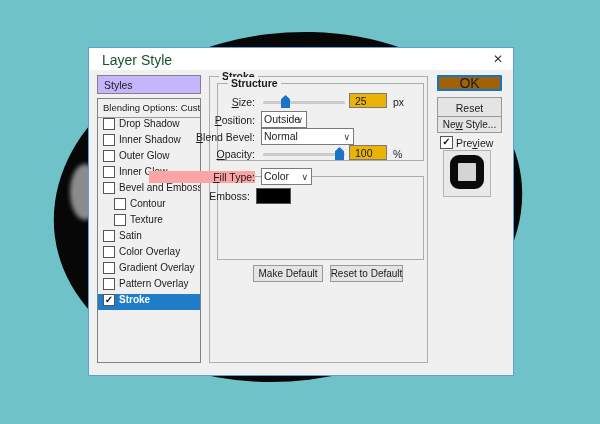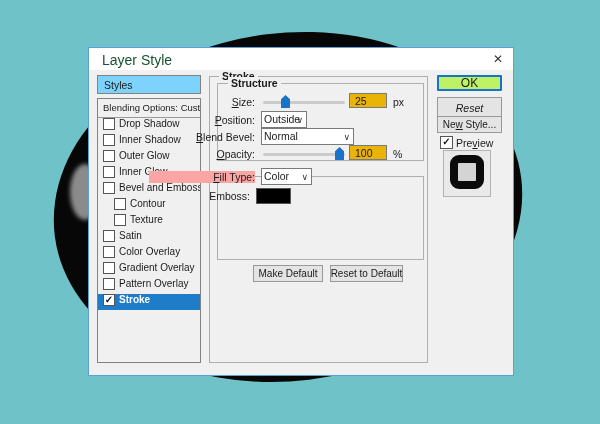--- a/index.html
+++ b/index.html
@@ -33,21 +33,21 @@
     position:absolute;left:13px;top:4px;font-size:14px;color:#14532d;
   }
   .close-btn{
     position:absolute;right:6px;top:2px;width:18px;height:18px;
     text-align:center;line-height:18px;font-size:12px;color:#333;cursor:default;
   }
 
   
   .styles-header{
     position:absolute;left:8px;top:27px;width:104px;height:19px;
-    border:1px solid #828282;background:#7dd3fc;
+    border:1px solid #828282;background:#c4b5fd;
     font-size:10.5px;line-height:19px;padding-left:6px;box-sizing:border-box;
   }
   .listbox{
     position:absolute;left:8px;top:50px;width:104px;height:265px;
     border:1px solid #828282;background:#f0f0f0;box-sizing:border-box;overflow:hidden;
   }
   .blending-row{
     height:18px;line-height:18px;font-size:9.5px;padding-left:5px;
     border-bottom:1px solid #9a9a9a;white-space:nowrap;
   }
@@ -119,24 +119,24 @@
     font-size:10px;text-align:center;box-sizing:border-box;
     display:flex;align-items:center;justify-content:center;white-space:nowrap;
   }
   .btn u{text-decoration:underline;}
   .btn-make{left:164px;top:217px;width:70px;height:17px;}
   .btn-resetdef{left:241px;top:217px;width:73px;height:17px;}
 
   
   .btn-ok{
     left:348px;top:27px;width:65px;height:16px;
-    background:#bef264;border:2px solid #1473cc;border-radius:1px;
-    font-size:12px;
-  }
-  .btn-reset{left:348px;top:49px;width:65px;height:21px;font-size:10.5px;font-style:italic;}
+    background:#a16207;border:2px solid #1473cc;border-radius:1px;
+    font-size:14px;
+  }
+  .btn-reset{left:348px;top:49px;width:65px;height:21px;font-size:10.5px;}
   .btn-newstyle{left:348px;top:68px;width:65px;height:17px;}
   .preview-row{
     position:absolute;left:351px;top:88px;display:flex;align-items:center;gap:3px;
     font-size:10.5px;
   }
   .preview-cb{
     width:11px;height:11px;background:#fff;border:1px solid #555;
     font-size:10px;line-height:10px;text-align:center;font-weight:bold;color:#111;
   }
   .preview-row u{text-decoration:underline;}

